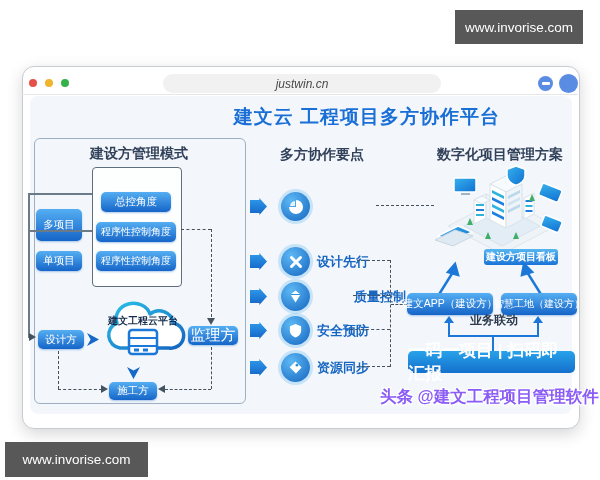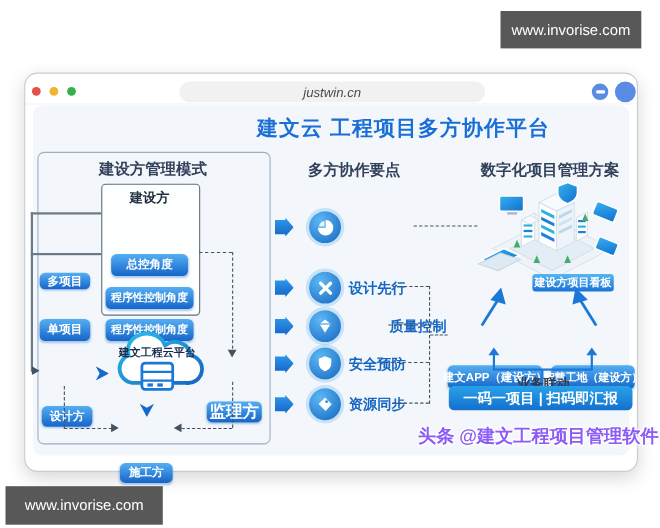--- a/index.html
+++ b/index.html
@@ -33,22 +33,22 @@
   .sec-title{position:absolute;font-size:14px;font-weight:bold;color:#32415a;text-align:center;}
 
   
   .lpanel{position:absolute;left:34px;top:138px;width:210px;height:264px;
           border:1.5px solid #9db0c3;border-radius:6px;}
   .owner-box{position:absolute;left:92px;top:167px;width:88px;height:118px;background:#fdfefe;
              border:1.5px solid #5f6f80;border-radius:4px;}
   .owner-title{position:absolute;left:92px;top:172px;width:88px;text-align:center;
                font-size:12px;font-weight:bold;color:#22303f;}
   .bluebtn{position:absolute;background:linear-gradient(180deg,#55aef2,#1565c8);color:#fff;
-           font-weight:bold;border-radius:5px;display:flex;align-items:center;justify-content:center;
-           box-shadow:0 1px 2px rgba(21,101,200,.35);white-space:nowrap;margin-top:39px;}
+           font-weight:normal;border-radius:5px;display:flex;align-items:center;justify-content:center;
+           box-shadow:0 1px 2px rgba(21,101,200,.35);white-space:nowrap;}
 
   
   .solid-h,.solid-v{position:absolute;background:#6b7a88;}
   .solid-h{height:1.5px;} .solid-v{width:1.5px;}
   .dash-h{position:absolute;border-top:1.6px dashed #44525f;height:0;}
   .dash-v{position:absolute;border-left:1.6px dashed #44525f;width:0;}
   .tri{position:absolute;width:0;height:0;}
   .tri-right{border-top:4.5px solid transparent;border-bottom:4.5px solid transparent;border-left:7px solid #44525f;}
   .tri-left {border-top:4.5px solid transparent;border-bottom:4.5px solid transparent;border-right:7px solid #44525f;}
   .tri-down {border-left:4.5px solid transparent;border-right:4.5px solid transparent;border-top:7px solid #44525f;}
@@ -71,23 +71,23 @@
           background:radial-gradient(circle at 35% 30%,#5cb8f4,#1565c0);
           box-shadow:0 0 0 3px rgba(130,195,245,.38);
           display:flex;align-items:center;justify-content:center;}
 
   
   .pill{position:absolute;left:484px;top:249px;width:74px;height:16px;border-radius:3px;
         background:linear-gradient(180deg,#56b6f0,#1b74d8);color:#fff;font-size:10px;font-weight:bold;
         display:flex;align-items:center;justify-content:center;white-space:nowrap;}
   .blue-line{position:absolute;background:#1b78d8;}
   .linkage{position:absolute;left:462px;top:312px;width:64px;text-align:center;
-           font-size:12px;font-weight:bold;color:#2e3b4e;margin-top:29px;}
+           font-size:12px;font-weight:bold;color:#2e3b4e;}
   .qrbar{position:absolute;left:408px;top:351px;width:167px;height:22px;border-radius:5px;
-         background:linear-gradient(180deg,#28a2ea,#1470cc);color:#fff;font-size:13px;font-weight:bold;
+         background:linear-gradient(180deg,#28a2ea,#1470cc);color:#fff;font-size:17px;font-weight:bold;
          display:flex;align-items:center;justify-content:center;}
 
   .caption{position:absolute;left:380px;top:386px;width:218px;height:26px;z-index:60;
            font-size:16.5px;font-weight:bold;color:#8b5cf6;white-space:nowrap;
            text-shadow:-1px -1px 0 #fff,1px -1px 0 #fff,-1px 1px 0 #fff,1px 1px 0 #fff,0 2px 3px rgba(255,255,255,.9);}
   .illus{position:absolute;left:428px;top:162px;width:148px;height:104px;}
   .diag-arrows{position:absolute;left:405px;top:260px;width:175px;height:40px;}
 </style>
 </head>
 <body>
@@ -111,26 +111,25 @@
   </div>
   <div class="chrome-circle" style="left:559px;width:19px;height:19px;top:74px;"></div>
 
   <div class="canvas"></div>
   <div class="page-title">建文云 工程项目多方协作平台</div>
 
   <div class="lpanel"></div>
   <div class="sec-title" style="left:44px;top:145px;width:190px;">建设方管理模式</div>
 
   <div class="owner-box"></div>
-  <div class="owner-title">建设方</div>
   <div class="bluebtn" style="left:101px;top:192px;width:70px;height:20px;font-size:10.5px;">总控角度</div>
   <div class="bluebtn" style="left:96px;top:222px;width:80px;height:20px;font-size:10px;">程序性控制角度</div>
   <div class="bluebtn" style="left:96px;top:251px;width:80px;height:20px;font-size:10px;">程序性控制角度</div>
 
-  <div class="bluebtn" style="left:36px;top:209px;width:46px;height:15px;font-size:10.5px;">多项目</div>
+  <div class="bluebtn" style="left:36px;top:209px;width:46px;height:32px;font-size:10.5px;">多项目</div>
   <div class="bluebtn" style="left:36px;top:251px;width:46px;height:20px;font-size:10.5px;">单项目</div>
 
   <div class="solid-v" style="left:28px;top:193px;height:145px;"></div>
   <div class="solid-h" style="left:28px;top:193px;width:64px;"></div>
   <div class="solid-h" style="left:28px;top:230px;width:64px;"></div>
   <div class="tri tri-right" style="left:29px;top:333px;"></div>
 
   <div class="dash-h" style="left:181px;top:229px;width:30px;"></div>
   <div class="dash-v" style="left:211px;top:229px;height:88px;"></div>
   <div class="tri tri-down" style="left:207px;top:318px;"></div>

